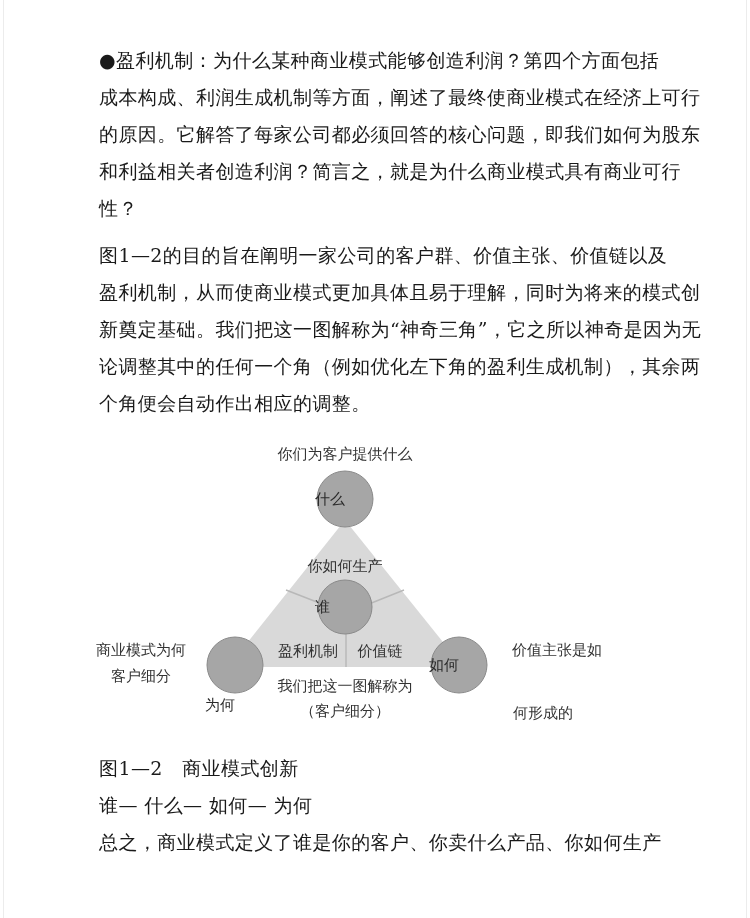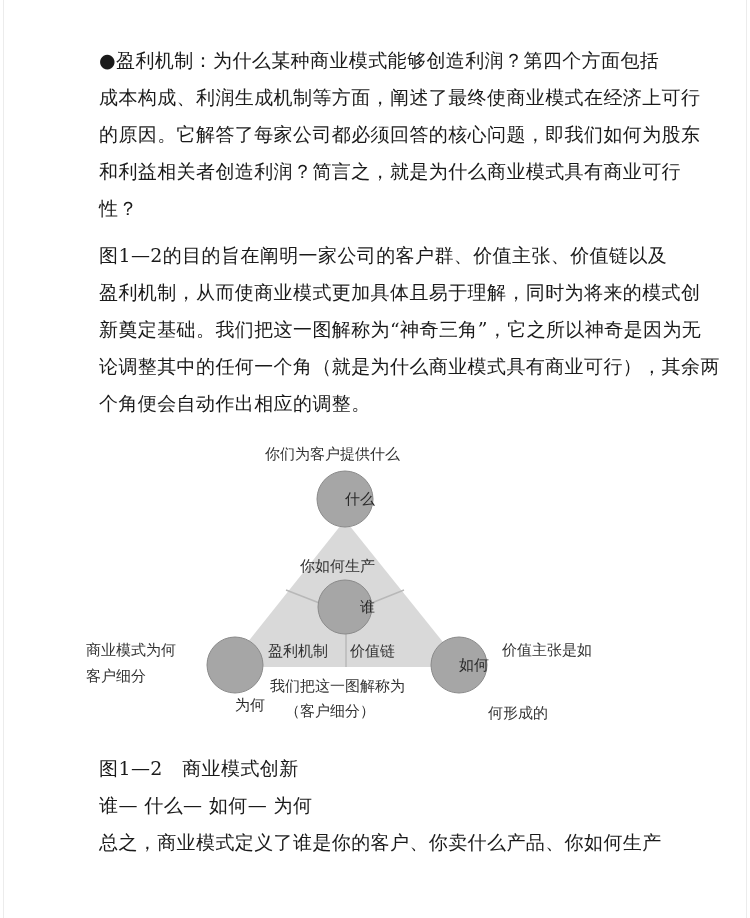--- a/index.html
+++ b/index.html
@@ -40,27 +40,28 @@
     height: 918px;
     pointer-events: none;
   }
   .diagram svg { position: absolute; left: 0; top: 0; }
   .dlabel {
     position: absolute;
     font-size: 15px;
     line-height: 20px;
     color: #333;
     white-space: nowrap;
+    text-align: center;
   }
   .clabel {
     position: absolute;
     font-size: 15px;
     line-height: 20px;
     color: #2a2a2a;
-    text-align: right;
+    text-align: left;
     white-space: nowrap;
   }
 </style>
 </head>
 <body>
 
 <div class="page-edge-left"></div>
 <div class="page-edge-right"></div>
 
 <div>
@@ -68,21 +69,21 @@
   <div class="line" style="top:85px">成本构成、利润生成机制等方面，阐述了最终使商业模式在经济上可行</div>
   <div class="line" style="top:122px">的原因。它解答了每家公司都必须回答的核心问题，即我们如何为股东</div>
   <div class="line" style="top:159px">和利益相关者创造利润？简言之，就是为什么商业模式具有商业可行</div>
   <div class="line" style="top:196px">性？</div>
 </div>
 
 <div>
   <div class="line" style="top:243px">图1—2的目的旨在阐明一家公司的客户群、价值主张、价值链以及</div>
   <div class="line" style="top:280px">盈利机制，从而使商业模式更加具体且易于理解，同时为将来的模式创</div>
   <div class="line" style="top:317px">新奠定基础。我们把这一图解称为“神奇三角”，它之所以神奇是因为无</div>
-  <div class="line" style="top:354px">论调整其中的任何一个角（就是为什么商业模式具有商业可行），其余两</div>
+  <div class="line" style="top:354px">论调整其中的任何一个角（例如优化左下角的盈利生成机制），其余两</div>
   <div class="line" style="top:391px">个角便会自动作出相应的调整。</div>
 </div>
 
 <div class="diagram">
   <svg width="750" height="918" viewBox="0 0 750 918">
 
     <polygon points="345,520 463,667 228,667" fill="#d9d9d9"></polygon>
 
     <line x1="286" y1="590" x2="322" y2="604" stroke="#b8b8b8" stroke-width="1.5"></line>
     <line x1="404" y1="590" x2="369" y2="604" stroke="#b8b8b8" stroke-width="1.5"></line>

